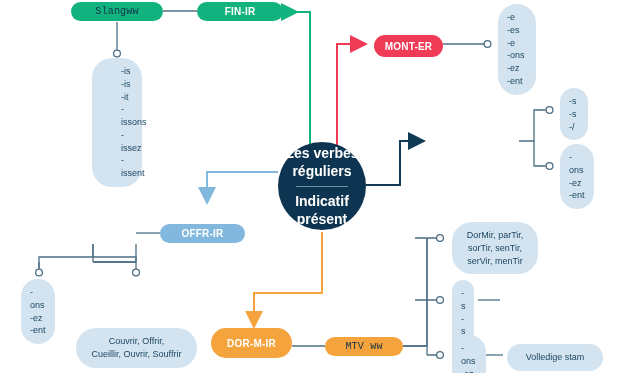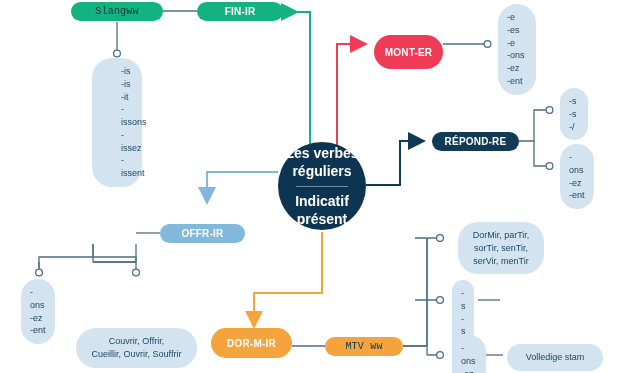--- a/index.html
+++ b/index.html
@@ -168,30 +168,29 @@
 
   <div class="node pill pill-bold green" style="left:197px; top:2px; width:86px; height:19px;">FIN-IR</div>
 
   <div class="node lightbox endings" style="left:92px; top:58px; width:50px; white-space:pre-line;padding-left:29px;">-is
 -is
 -it
 -issons
 -issez
 -issent</div>
 
-  <div class="node pill pill-bold red" style="left:374px; top:35px; width:69px; height:34px;">MONT-ER</div>
+  <div class="node pill pill-bold red" style="left:374px; top:35px; width:69px; height:22px;">MONT-ER</div>
 
   <div class="node lightbox endings" style="left:498px; top:4px; width:38px; white-space:pre-line;">-e
 -es
 -e
 -ons
 -ez
 -ent</div>
 
-  <div class="node pill pill-bold navy" style="left:432px; top:132px; width:87px; height:19px;">RÉPOND-RE</div>
 
   <div class="node lightbox endings" style="left:560px; top:88px; width:28px; white-space:pre-line;">-s
 -s
 -/</div>
 
   <div class="node lightbox endings" style="left:560px; top:144px; width:34px; white-space:pre-line;">-ons
 -ez
 -ent</div>
 
 
@@ -201,21 +200,21 @@
 -ez
 -ent</div>
 
   <div class="node lightbox" style="left:76px; top:280px; width:121px; white-space:pre-line;margin-top:48px;">Couvrir, Offrir,
 Cueillir, Ouvrir, Souffrir</div>
 
   <div class="node pill pill-bold orange" style="left:211px; top:328px; width:81px; height:30px;">DOR-M-IR</div>
 
   <div class="node pill pill-plain orange" style="left:325px; top:337px; width:78px; height:19px;">MTV ww</div>
 
-  <div class="node lightbox" style="left:452px; top:222px; width:86px; white-space:pre-line;margin-left:6px;">DorMir, parTir,
+  <div class="node lightbox" style="left:452px; top:222px; width:86px; white-space:pre-line;">DorMir, parTir,
 sorTir, senTir,
 serVir, menTir</div>
 
   <div class="node lightbox endings" style="left:452px; top:280px; width:22px; white-space:pre-line;">-s
 -s
 -t</div>
 
 
   <div class="node lightbox endings" style="left:452px; top:335px; width:34px; white-space:pre-line;">-ons
 -ez

